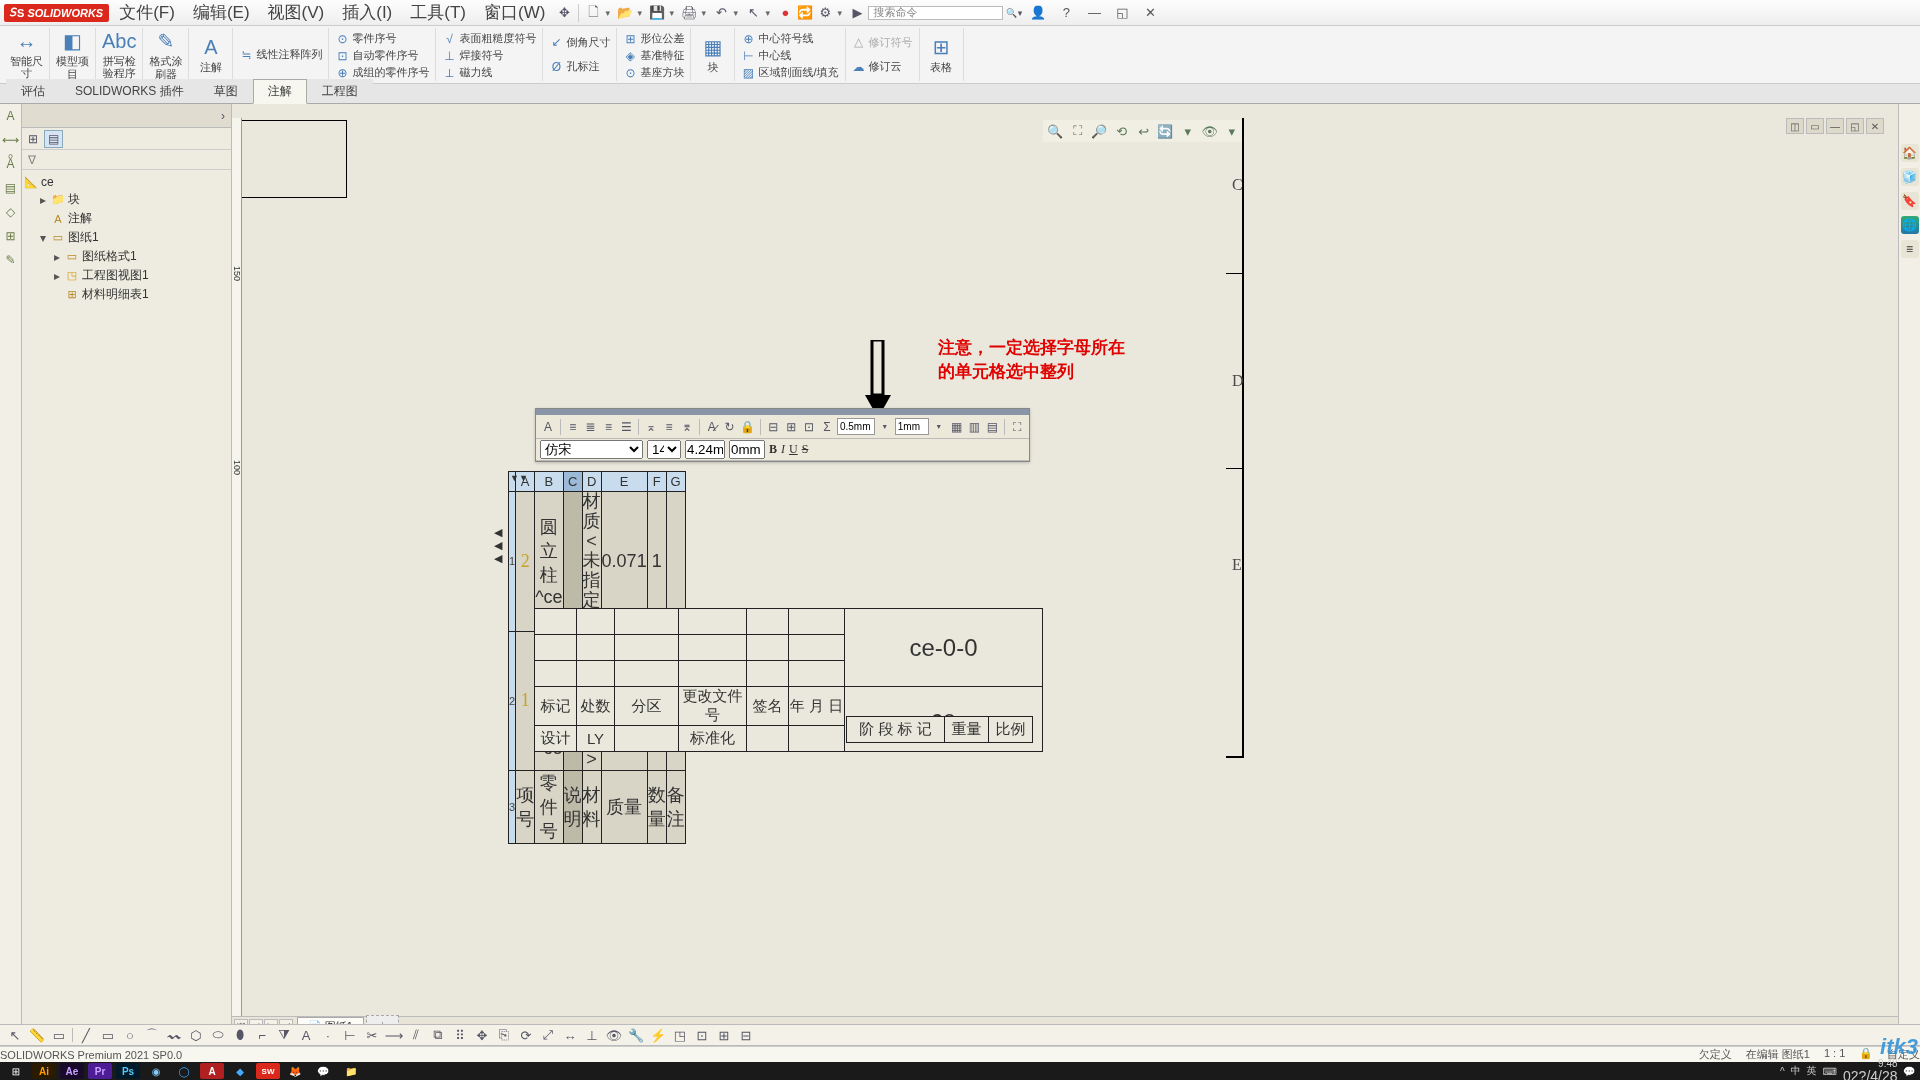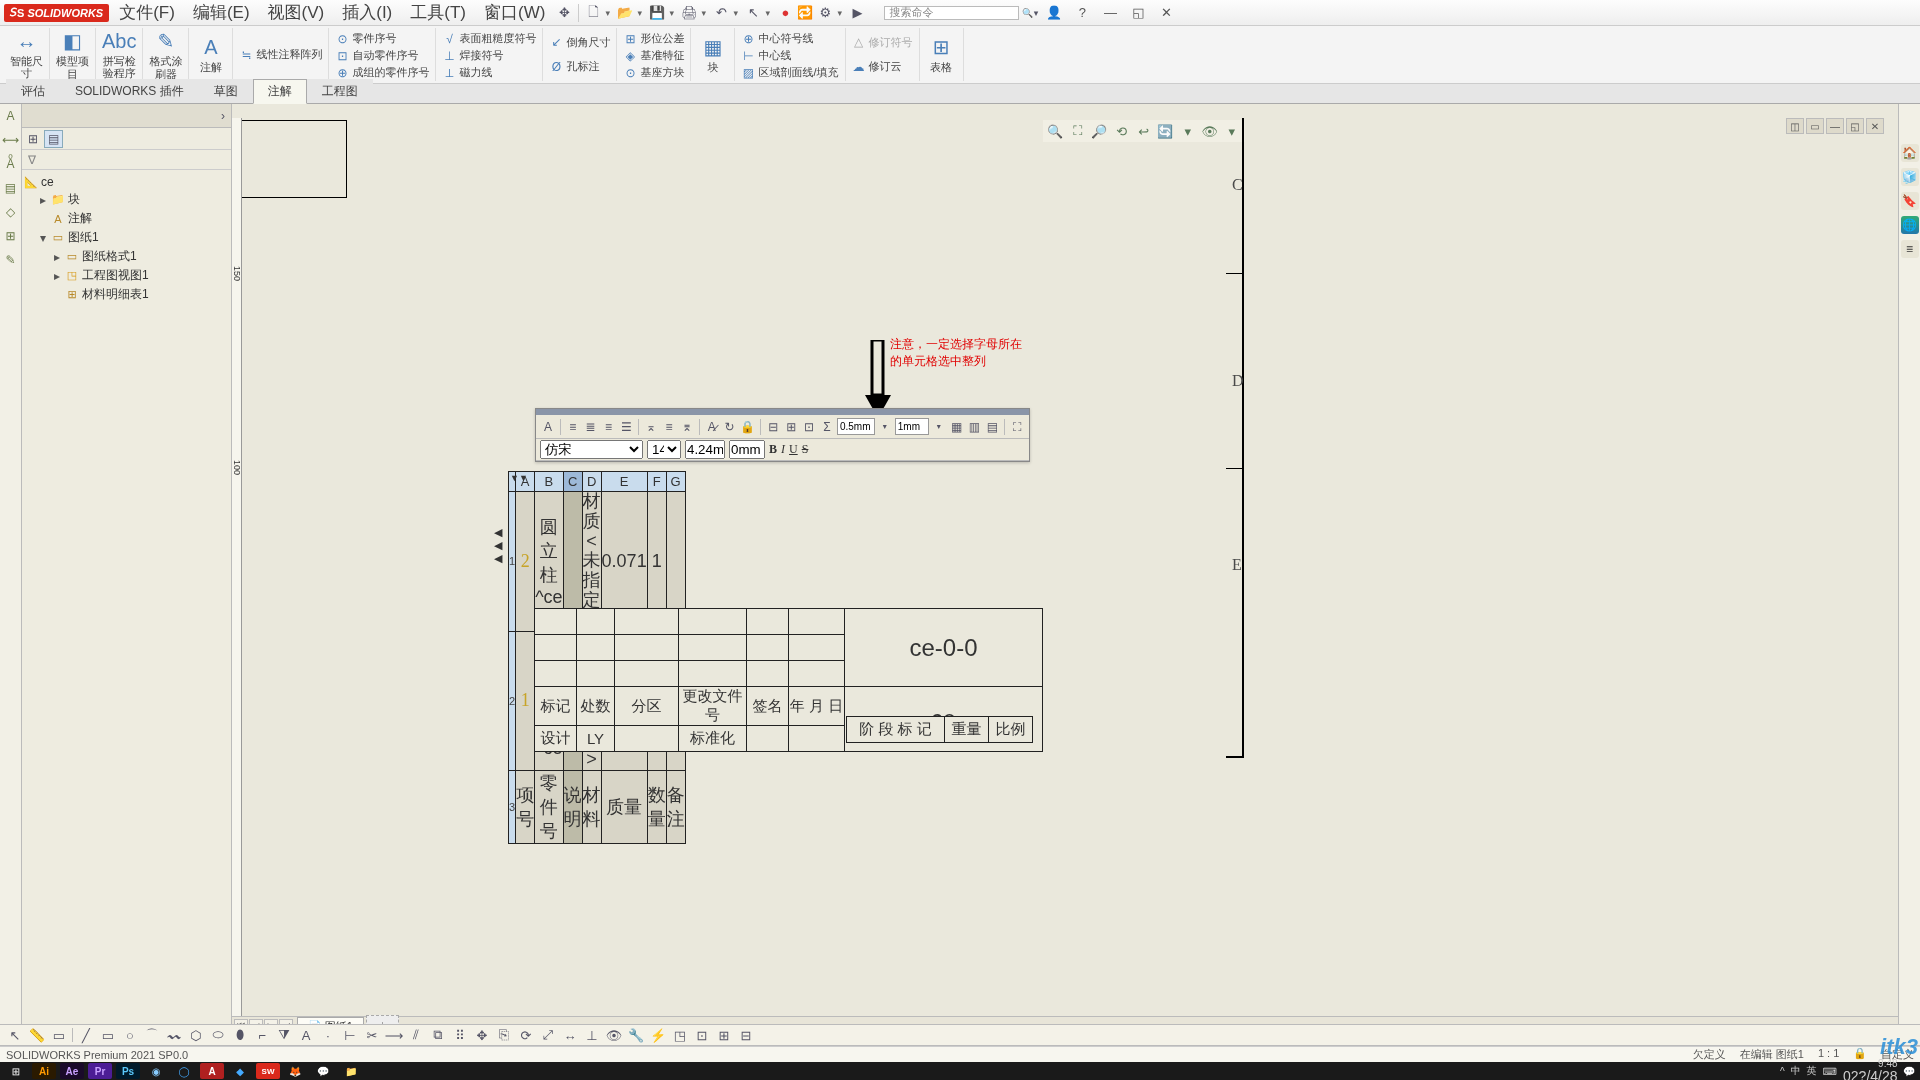--- a/index.html
+++ b/index.html
@@ -5,21 +5,21 @@
   *{box-sizing:border-box;margin:0;padding:0;font-family:"Microsoft YaHei",sans-serif;-webkit-user-select:none;}
   body{width:1920px;height:1080px;overflow:hidden;background:#eae8dc;font-size:12px;color:#333;}
   
   .menubar{height:26px;background:linear-gradient(#fdfdfd,#eeeeee);border-bottom:1px solid #ccc;display:flex;align-items:center;padding:0 4px;gap:2px;}
   .sw-logo{height:18px;background:#da291c;color:#fff;font-weight:bold;font-style:italic;font-size:11px;padding:2px 6px;border-radius:2px;display:flex;align-items:center;}
   .menuitem{padding:3px 8px;font-size:17px;color:#444;}
   .menubar-sep{width:1px;height:18px;background:#ccc;margin:0 3px;}
   .tb-ico{width:18px;height:18px;display:flex;align-items:center;justify-content:center;color:#556;font-size:13px;}
   .dd{width:10px;color:#666;font-size:9px;padding-left:1px;}
   .title-doc{flex:1;text-align:center;color:#555;font-size:12px;}
-  .search-cmd{width:135px;height:14px;border:1px solid #bbb;background:#fff;font-size:11px;padding:0 4px;color:#888;display:flex;align-items:center;margin-left:16px;}
+  .search-cmd{width:135px;height:14px;border:1px solid #bbb;background:#fff;font-size:11px;padding:0 4px;color:#888;display:flex;align-items:center;}
   .winbtn{width:26px;height:20px;display:flex;align-items:center;justify-content:center;color:#555;font-size:13px;}
   
   .ribbon{height:58px;background:#f4f4f4;border-bottom:1px solid #ccc;display:flex;align-items:stretch;padding:2px 4px;}
   .rib-big{display:flex;flex-direction:column;align-items:center;justify-content:center;padding:2px 6px;min-width:44px;border-right:1px solid #ddd;}
   .rib-big .ico{font-size:20px;color:#4a7fb8;}
   .rib-big .lbl{font-size:11px;color:#444;text-align:center;line-height:1.1;margin-top:2px;}
   .rib-col{display:flex;flex-direction:column;justify-content:space-around;padding:2px 4px;border-right:1px solid #ddd;}
   .rib-row{display:flex;align-items:center;gap:3px;font-size:11px;color:#444;white-space:nowrap;padding:1px 2px;}
   .rib-row .ic{width:14px;height:14px;display:inline-flex;align-items:center;justify-content:center;color:#4a7fb8;font-size:12px;}
   .grey{color:#aaa!important;}
@@ -46,21 +46,21 @@
   .hruler .tick{position:absolute;top:0;height:14px;border-left:1px solid #888;padding-left:2px;}
   .vruler{position:absolute;top:14px;left:0;bottom:12px;width:10px;background:#f6f5ed;border-right:1px solid #999;}
   .canvas{position:absolute;top:14px;left:10px;right:14px;bottom:12px;overflow:hidden;}
   .view-tb{position:absolute;top:2px;left:50%;transform:translateX(-10%);display:flex;gap:4px;background:rgba(248,246,236,.5);padding:2px 4px;}
   .view-tb span{width:18px;height:18px;color:#5a7a5a;font-size:13px;display:flex;align-items:center;justify-content:center;}
   .doc-ctrl{position:absolute;top:0;right:0;display:flex;gap:2px;}
   .doc-ctrl span{width:18px;height:16px;background:#dedacb;display:flex;align-items:center;justify-content:center;font-size:10px;color:#555;border:1px solid #bbb;}
   .sheet-border{position:absolute;border:2px solid #000;}
   .zone-mark{position:absolute;font-family:serif;font-size:16px;color:#4a4a4a;}
   .small-rect{position:absolute;border:1px solid #000;background:transparent;}
-  .annot{position:absolute;font-size:12px;font-weight:normal;color:#e00000;line-height:1.4;}
+  .annot{position:absolute;font-size:17px;font-weight:bold;color:#e00000;line-height:1.4;margin-left:48px;}
   .arrow-svg{position:absolute;}
   
   .tbl-editor{position:absolute;background:#f3f1e6;border:1px solid #888;box-shadow:0 1px 3px rgba(0,0,0,.2);}
   .tbl-tb{height:24px;display:flex;align-items:center;gap:2px;padding:0 4px;border-bottom:1px solid #bbb;background:#ece9db;}
   .tbl-tb .b{width:18px;height:18px;display:flex;align-items:center;justify-content:center;color:#556;font-size:12px;border:1px solid transparent;}
   .tbl-tb .sep{width:1px;height:16px;background:#bbb;margin:0 2px;}
   .tbl-tb input,.tbl-tb select{height:17px;font-size:10px;border:1px solid #999;background:#fff;padding:0 2px;}
   .tbl-tb2{height:22px;display:flex;align-items:center;gap:4px;padding:0 4px;border-bottom:1px solid #bbb;background:#ece9db;}
   .bom{position:absolute;border-collapse:collapse;font-family:SimSun,serif;}
   .bom th,.bom td{border:1px solid #222;text-align:center;vertical-align:middle;font-size:18px;background:#d8d5c7;}
@@ -77,21 +77,21 @@
   .sheet-tab{padding:1px 10px;background:#fdfcf6;border:1px solid #aaa;border-bottom:none;margin-left:2px;}
   
   .right-rail{width:22px;background:#f2f0e6;border-left:1px solid #bbb;display:flex;flex-direction:column;align-items:center;padding-top:40px;gap:6px;}
   .right-rail .ri{width:18px;height:18px;border-radius:3px;display:flex;align-items:center;justify-content:center;font-size:12px;}
   .scrollbar-h{position:absolute;bottom:0;left:510px;right:14px;height:12px;background:#eae7d9;border-top:1px solid #bbb;}
   .scrollbar-h .thumb{position:absolute;top:1px;height:10px;background:#cdcabb;border:1px solid #999;}
   
   .bottom-tb{position:absolute;left:0;right:0;bottom:34px;height:22px;background:#f4f2e8;border-top:1px solid #bbb;border-bottom:1px solid #bbb;display:flex;align-items:center;gap:4px;padding:0 6px;color:#556;}
   .bottom-tb span{width:18px;height:18px;display:flex;align-items:center;justify-content:center;font-size:13px;}
   
-  .status{position:absolute;left:0;right:0;bottom:18px;height:16px;background:#f7f6ef;border-top:1px solid #ccc;display:flex;align-items:center;font-size:11px;color:#555;padding:0 6px;justify-content:space-between;}
+  .status{position:absolute;left:0;right:0;bottom:18px;height:16px;background:#f7f6ef;border-top:1px solid #ccc;display:flex;align-items:center;font-size:11px;color:#555;padding:0 0;justify-content:space-between;}
   .status .r{display:flex;gap:14px;}
   
   .taskbar{position:absolute;left:0;right:0;bottom:0;height:18px;background:#1a1a1a;display:flex;align-items:center;padding:0 4px;gap:4px;}
   .taskbar .ti{width:24px;height:16px;display:flex;align-items:center;justify-content:center;font-size:10px;color:#ddd;border-radius:2px;}
   .taskbar .spacer{flex:1;}
   .taskbar .tray{display:flex;align-items:center;gap:6px;font-size:10px;color:#ccc;}
   .watermark{position:absolute;right:2px;bottom:20px;font-size:22px;font-weight:bold;color:#2a8fd8;opacity:.85;font-style:italic;}
   select{font-family:inherit;}
 </style>
 </head>

